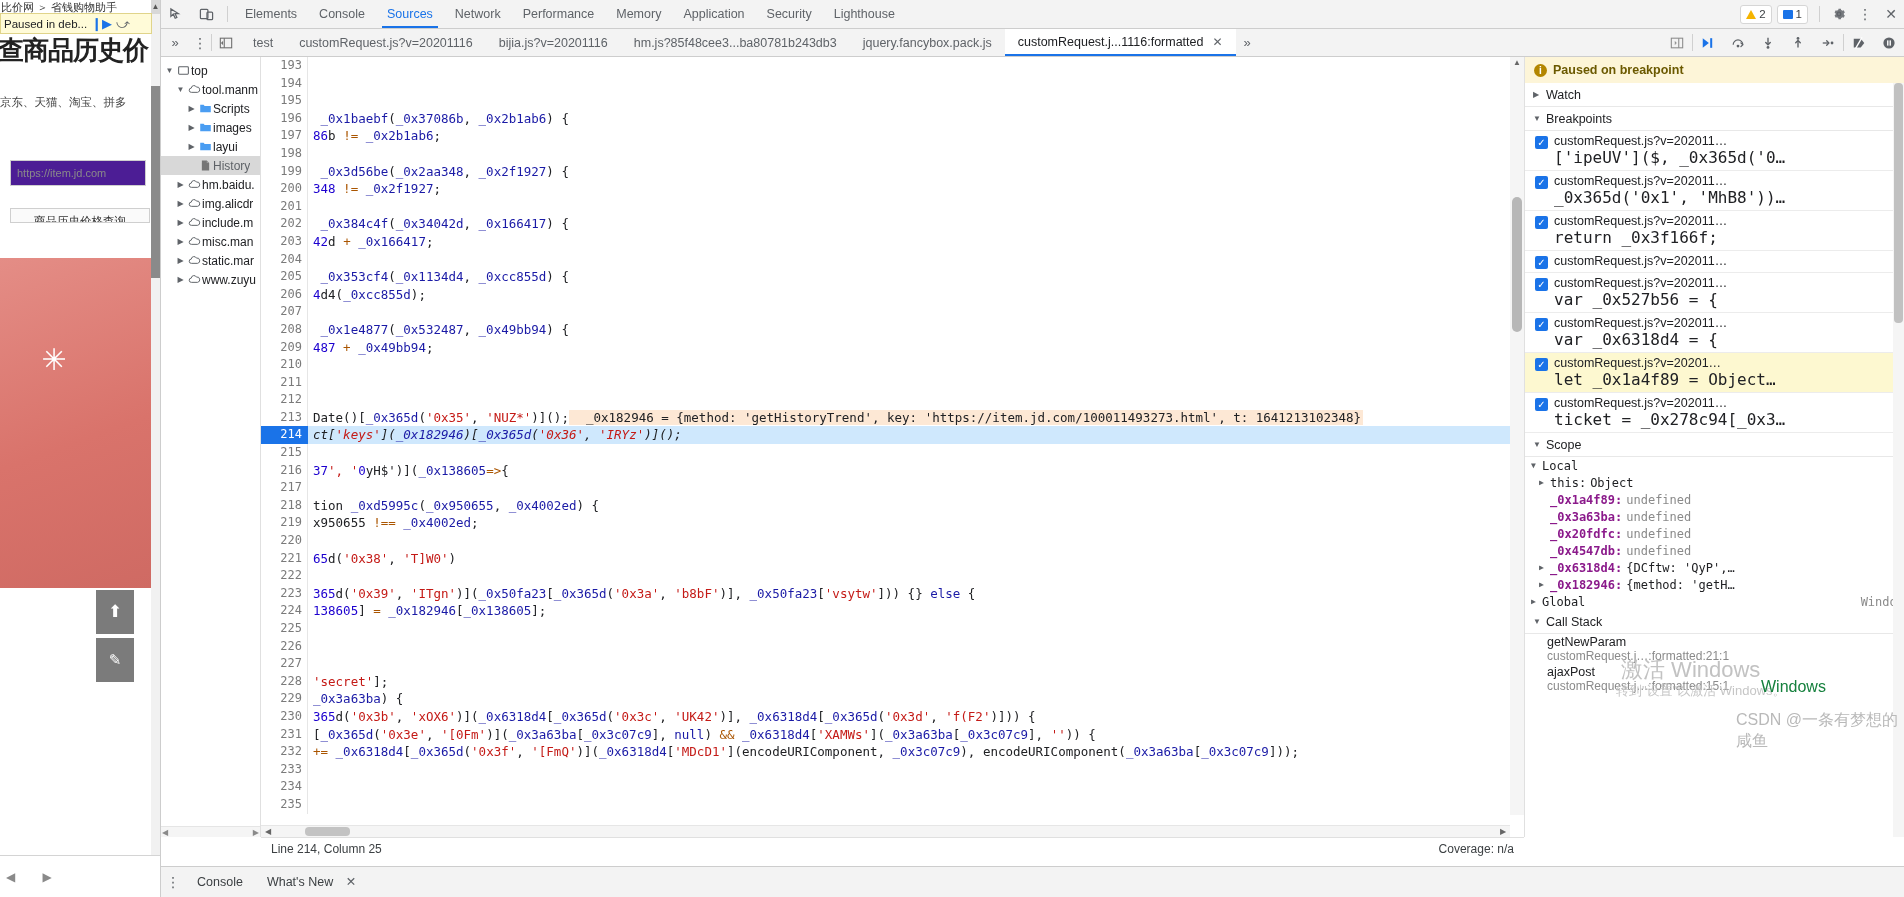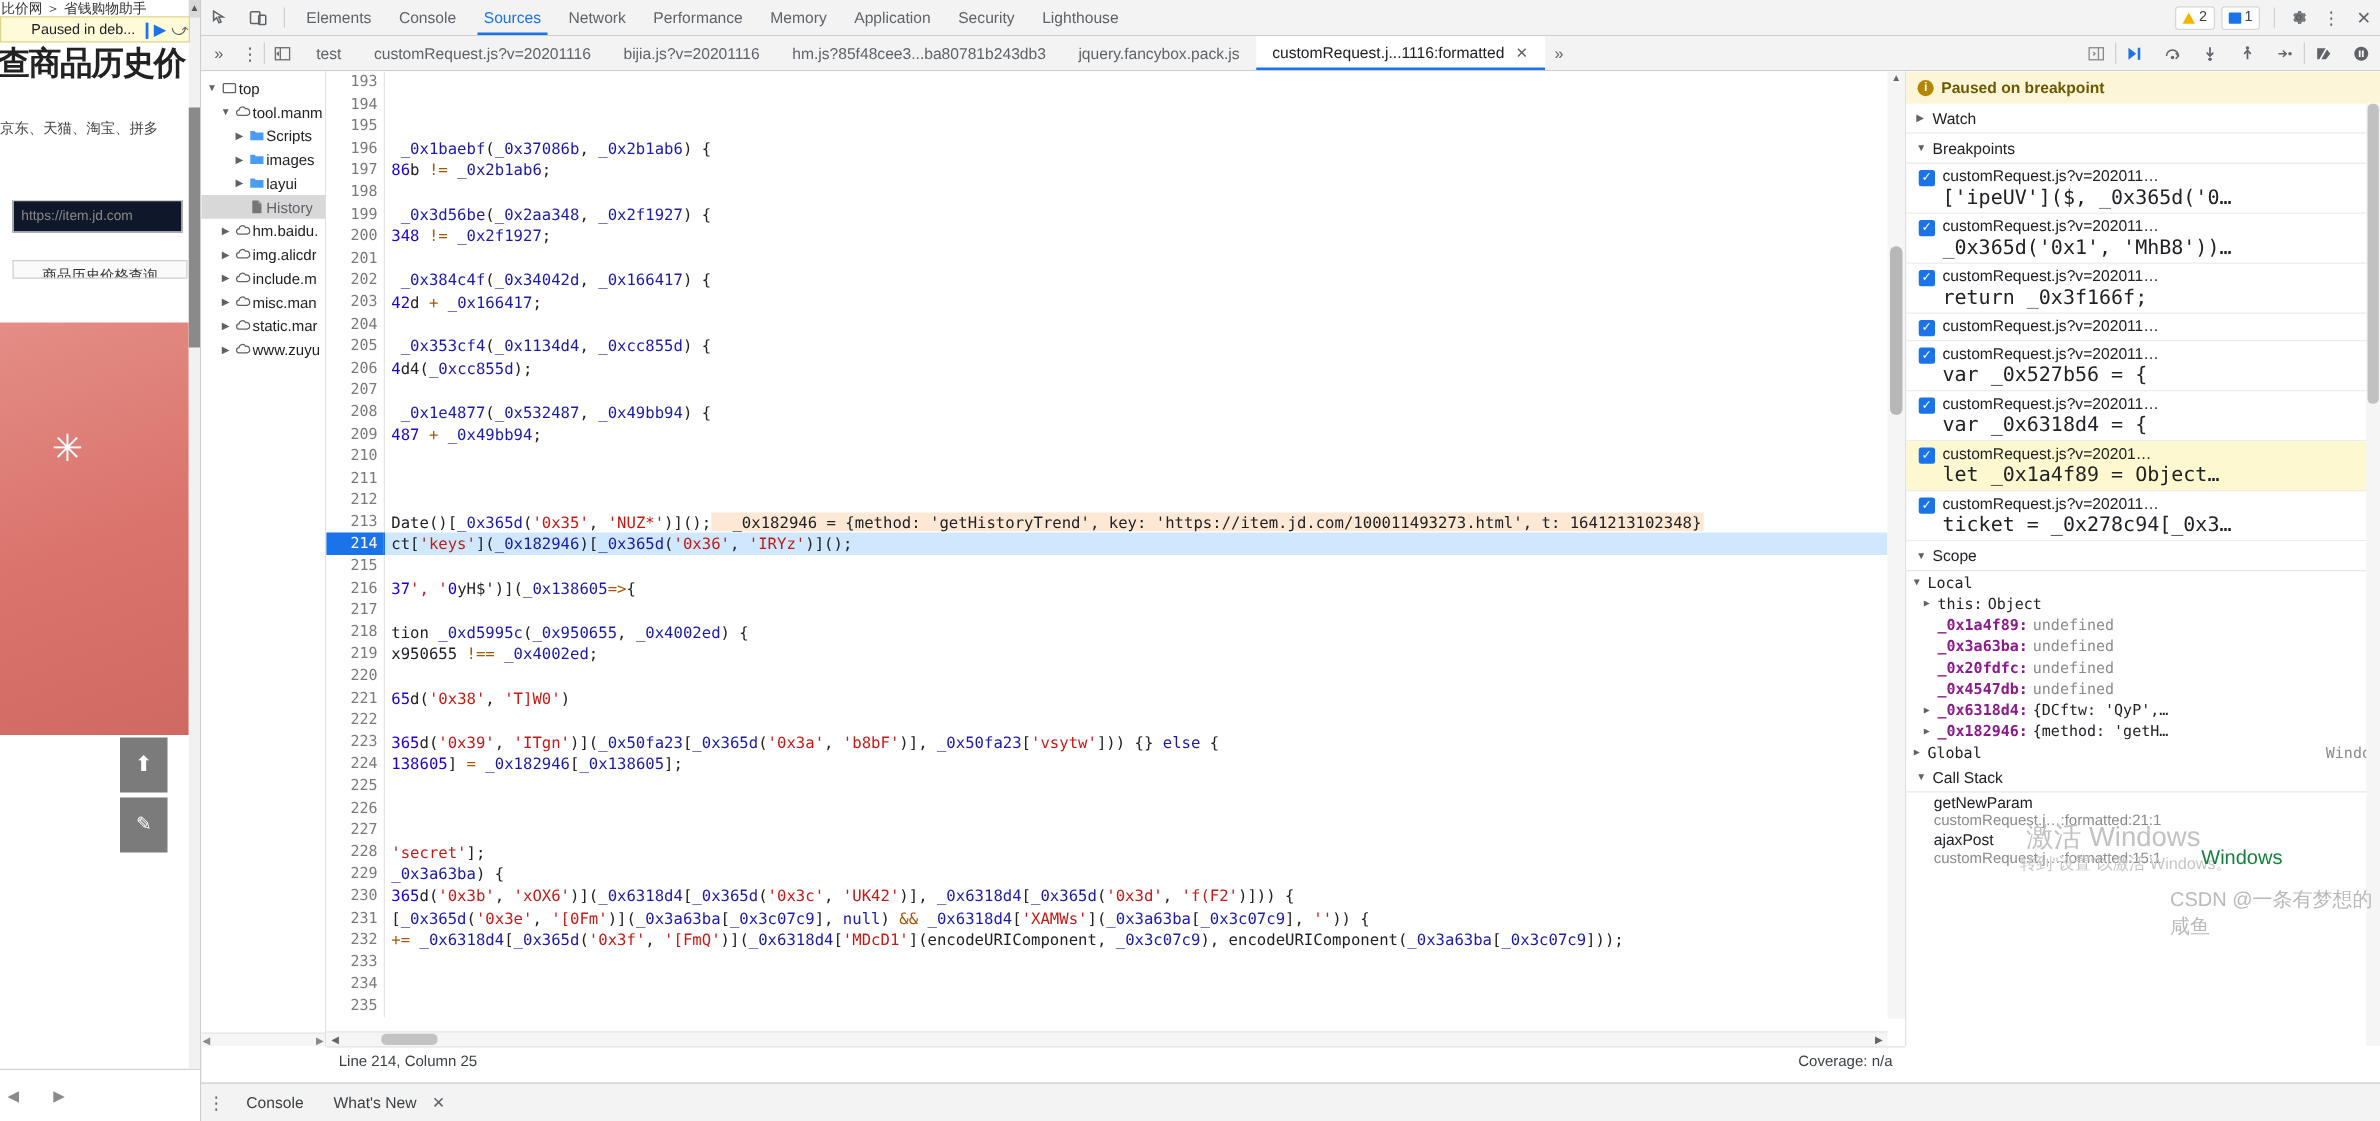--- a/index.html
+++ b/index.html
@@ -8,30 +8,30 @@
     width:1904px; height:897px; overflow:hidden;
     font-family:"Liberation Sans", sans-serif;
     font-size:12px; color:#202124; background:#fff;
     -webkit-font-smoothing:antialiased;
   }
   .app { position:relative; width:1904px; height:897px; }
 
   
   .page-bg { position:absolute; left:0; top:0; width:160px; height:855px; background:#fff; overflow:hidden; }
   .pg-breadcrumb { position:absolute; left:0; top:0; width:160px; height:14px; font-size:11px; color:#333; white-space:nowrap; padding-left:1px; line-height:14px;}
-  .pg-pausedbar { position:absolute; left:0; top:13px; width:152px; height:21px; background:#fffbd8; border:1px solid #e0d48a; display:flex; align-items:center; gap:4px; padding-left:3px;justify-content:flex-end; }
+  .pg-pausedbar { position:absolute; left:0; top:13px; width:152px; height:21px; background:#fffbd8; border:1px solid #e0d48a; display:flex; align-items:center; gap:4px; padding-left:3px; }
   .pg-pausedbar .pb-text { font-size:11.5px; color:#202124; white-space:nowrap; }
   .pg-pausedbar .pb-icon { color:#1a73e8; font-size:13px; line-height:1; }
   .pg-pausedbar .pb-icon2 { color:#5f6368; font-size:13px; line-height:1; }
   .pg-scrollbar { position:absolute; right:0; top:0; width:9px; height:855px; background:#f1f1f1; }
   .pg-scrollbar .thumb { position:absolute; left:0; top:86px; width:9px; height:192px; background:#8a8a8a; }
   .pg-scrollbar .arrowup { position:absolute; left:0; top:0; width:9px; height:14px; background:#d8d8d8; color:#555; font-size:8px; text-align:center; line-height:14px; }
   .pg-title { position:absolute; left:-2px; top:33px; font-size:26px; font-weight:bold; color:#222; white-space:nowrap; letter-spacing:-1px;}
   .pg-sub { position:absolute; left:0; top:95px; font-size:11.5px; color:#444; white-space:nowrap; }
-  .pg-input { position:absolute; left:10px; top:160px; width:136px; height:26px; border:1px solid #cfcfcf; background:#0f172a; font-size:11px; color:#8a8a8a; padding-left:6px; line-height:24px; white-space:nowrap; overflow:hidden;}
+  .pg-input { position:absolute; left:10px; top:160px; width:136px; height:26px; border:1px solid #cfcfcf; background:#4c1d95; font-size:11px; color:#8a8a8a; padding-left:6px; line-height:24px; white-space:nowrap; overflow:hidden;}
   .pg-btn { position:absolute; left:10px; top:208px; width:140px; height:15px; border:1px solid #cfcfcf; background:#fafafa; font-size:11.5px; color:#333; text-align:center; line-height:24px; white-space:nowrap; overflow:hidden;}
   .pg-hero { position:absolute; left:0; top:258px; width:151px; height:330px; background:linear-gradient(160deg,#e48d86 0%,#d9736b 55%,#cf6a63 100%); }
   .pg-hero .spin { position:absolute; left:36px; top:84px; width:36px; height:36px; color:#fff; font-size:30px; line-height:36px; text-align:center; }
   .pg-white { position:absolute; left:0; top:588px; width:151px; height:267px; background:#fff; }
   .pg-fab { position:absolute; left:96px; top:590px; width:38px; height:44px; background:#7b7b7b; color:#fff; text-align:center; line-height:44px; font-size:17px; }
   .pg-fab2 { position:absolute; left:96px; top:638px; width:38px; height:44px; background:#7b7b7b; color:#fff; text-align:center; line-height:44px; font-size:15px; }
   .pg-bottombar { position:absolute; left:0; top:855px; width:160px; height:42px; background:#fff; border-top:1px solid #d4d4d4; }
   .pg-bottombar .bb-arrows { position:absolute; left:6px; top:14px; color:#8a8a8a; font-size:12px; letter-spacing:12px;}
 
   
@@ -83,21 +83,21 @@
   
   .editor-pane { flex:1 1 auto; position:relative; overflow:hidden; background:#fff; }
   .code-area { position:absolute; left:0; top:0; right:14px; bottom:22px; overflow:hidden;
                font-family:"DejaVu Sans Mono","Liberation Mono",monospace; font-size:12.5px; }
   .cline { position:relative; height:17.6px; display:flex; white-space:pre; }
   .gutter { width:46px; flex:0 0 46px; text-align:right; padding-right:5px; color:#7a7a7a; font-size:12px;
             line-height:17.6px; font-family:"DejaVu Sans Mono","Liberation Mono",monospace; }
   .ctext { flex:1 1 auto; line-height:17.6px; padding-left:5px; border-left:1px solid #e6e6e6; overflow:hidden; }
   .cline.exec { background:#cfe8fd; }
   .cline.exec .gutter { background:#1a73e8; color:#fff; }
-  .cline.exec .ctext { border-left:1px solid #1a73e8; }
+  .cline.exec .ctext { border-left:1px solid #1a73e8;font-style:italic; }
   .tok-kw { color:#1a1aa6; }
   .tok-str { color:#c41a16; }
   .tok-num { color:#1c00cf; }
   .tok-var { color:#1a1aa6; }
   .tok-pl { color:#202124; }
   .tok-op  { color:#aa5500; }
   .popover { background:#fde8d5; padding:0 2px; color:#202124; }
 
   .ed-vscroll { position:absolute; right:0; top:0; width:14px; bottom:22px; background:#f5f5f5; }
   .ed-vscroll .up { height:12px; text-align:center; font-size:8px; color:#666; line-height:12px;}

